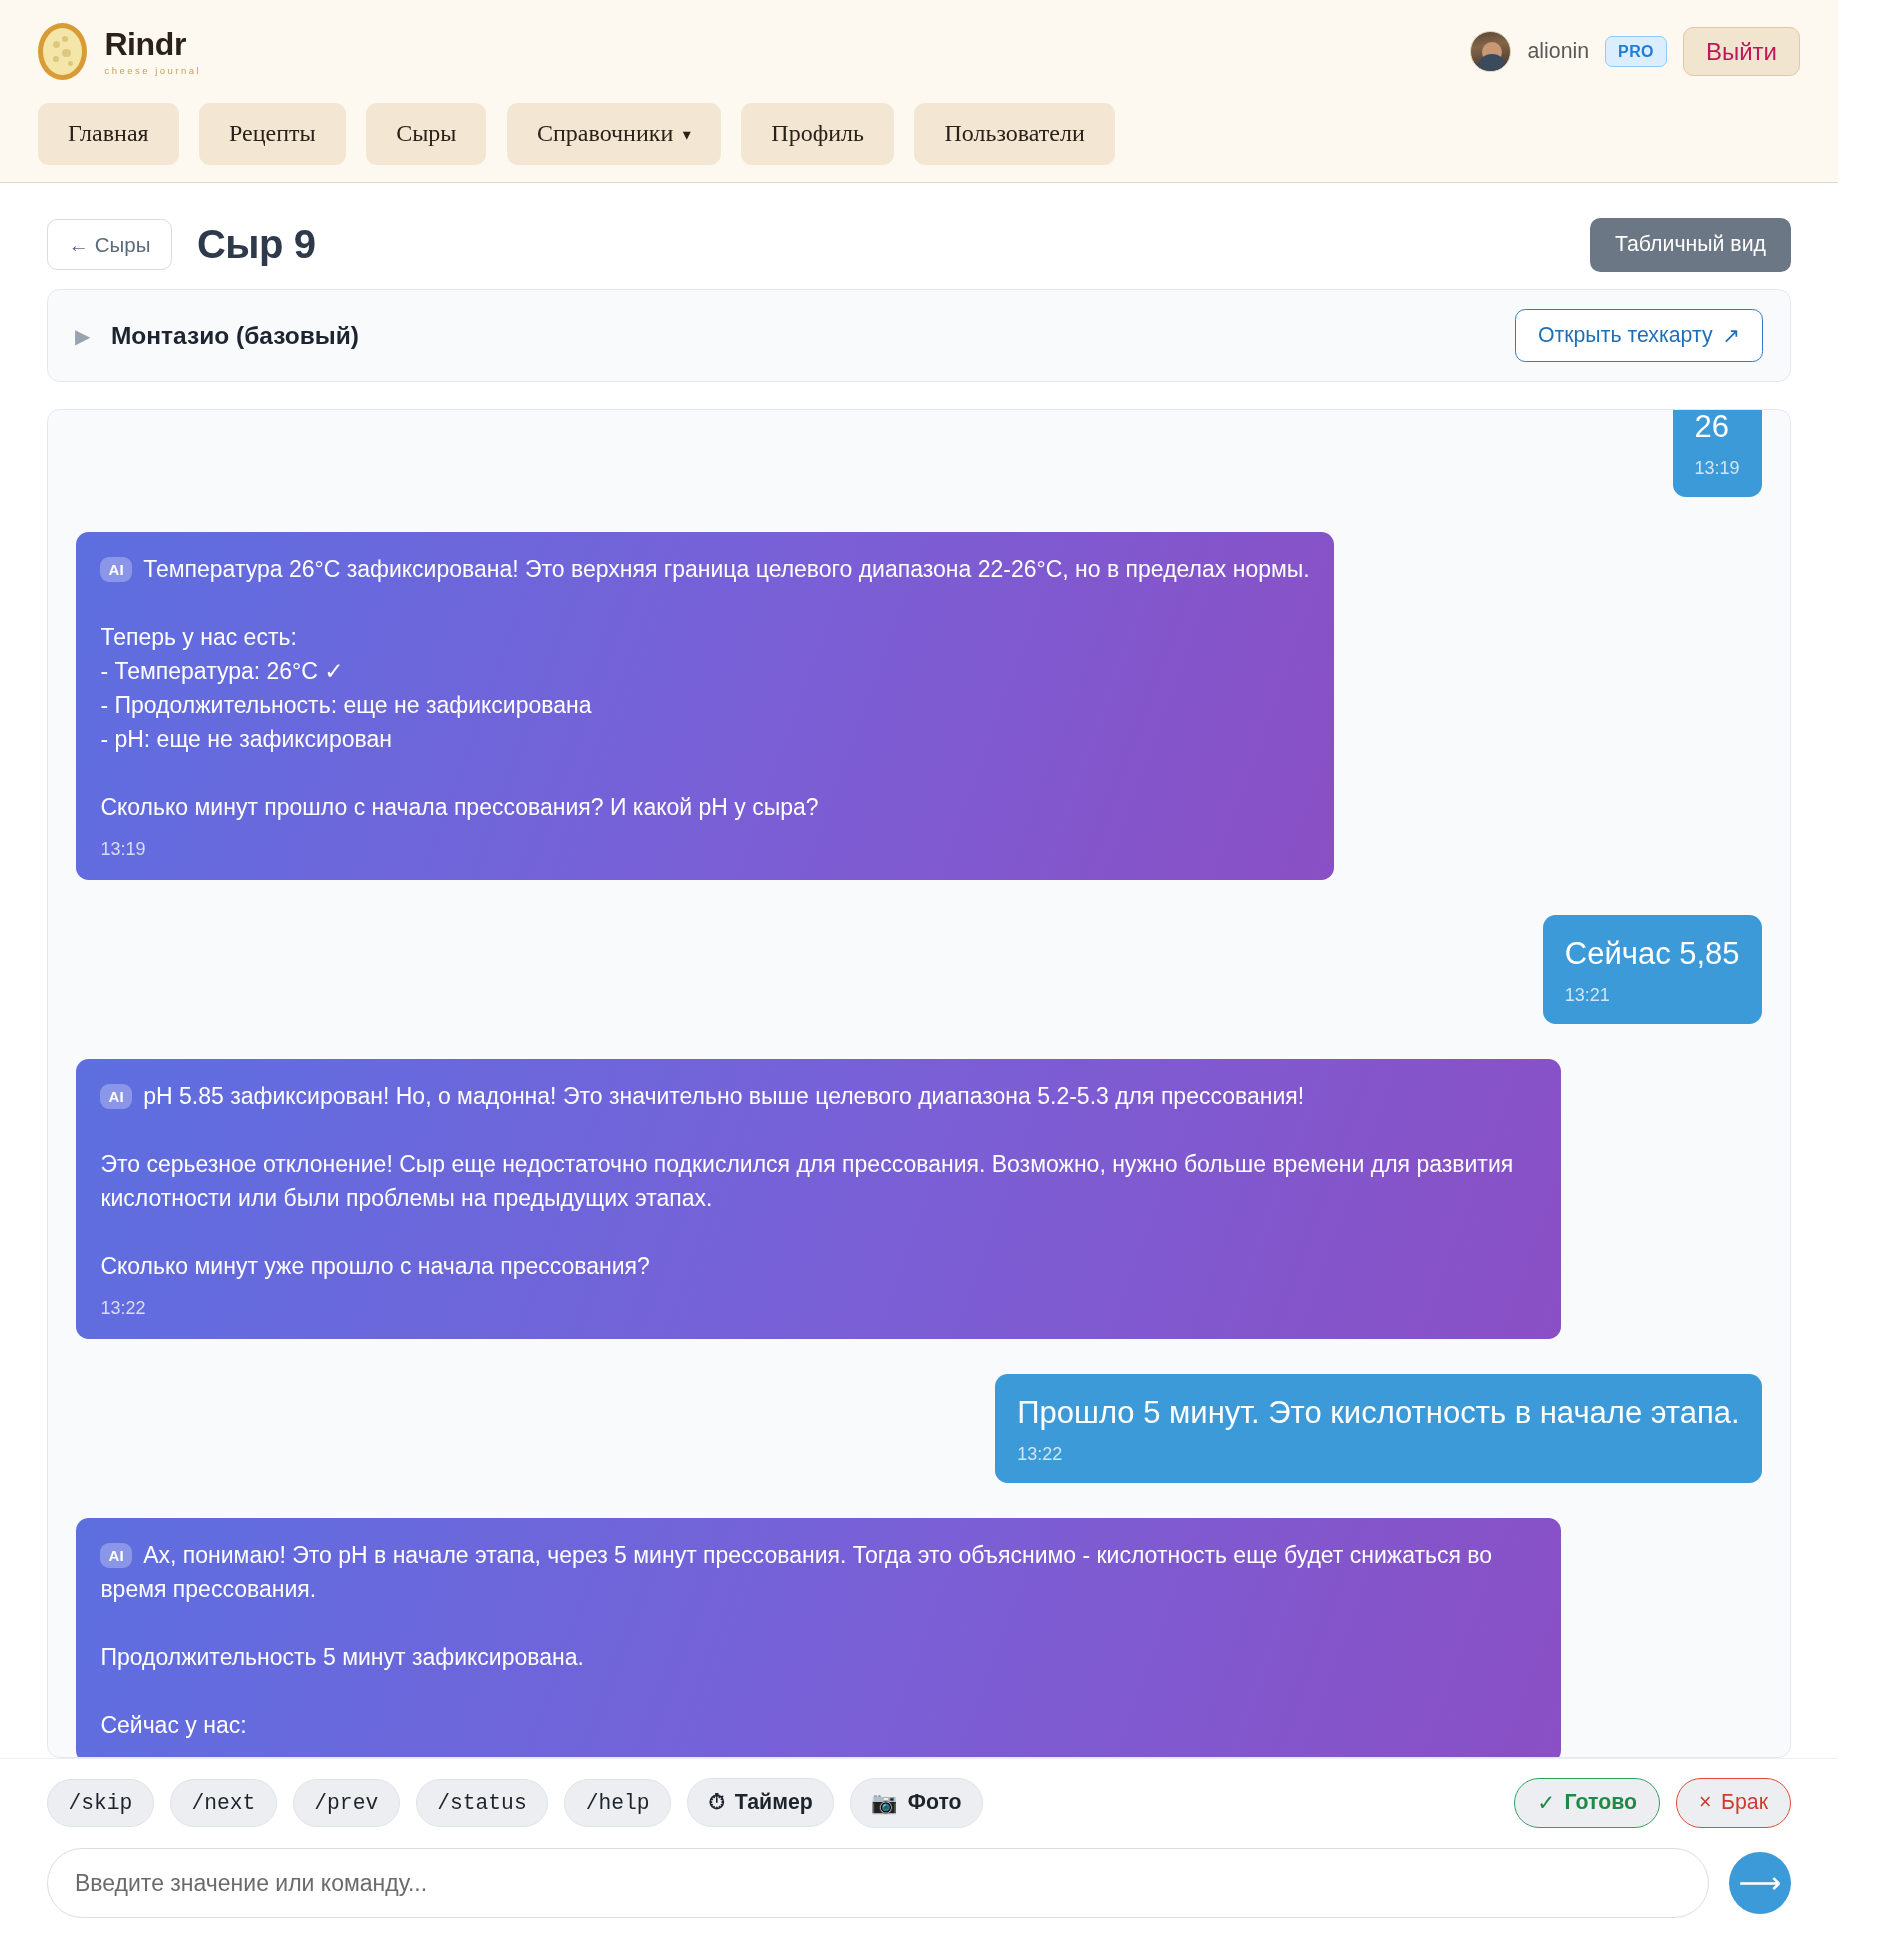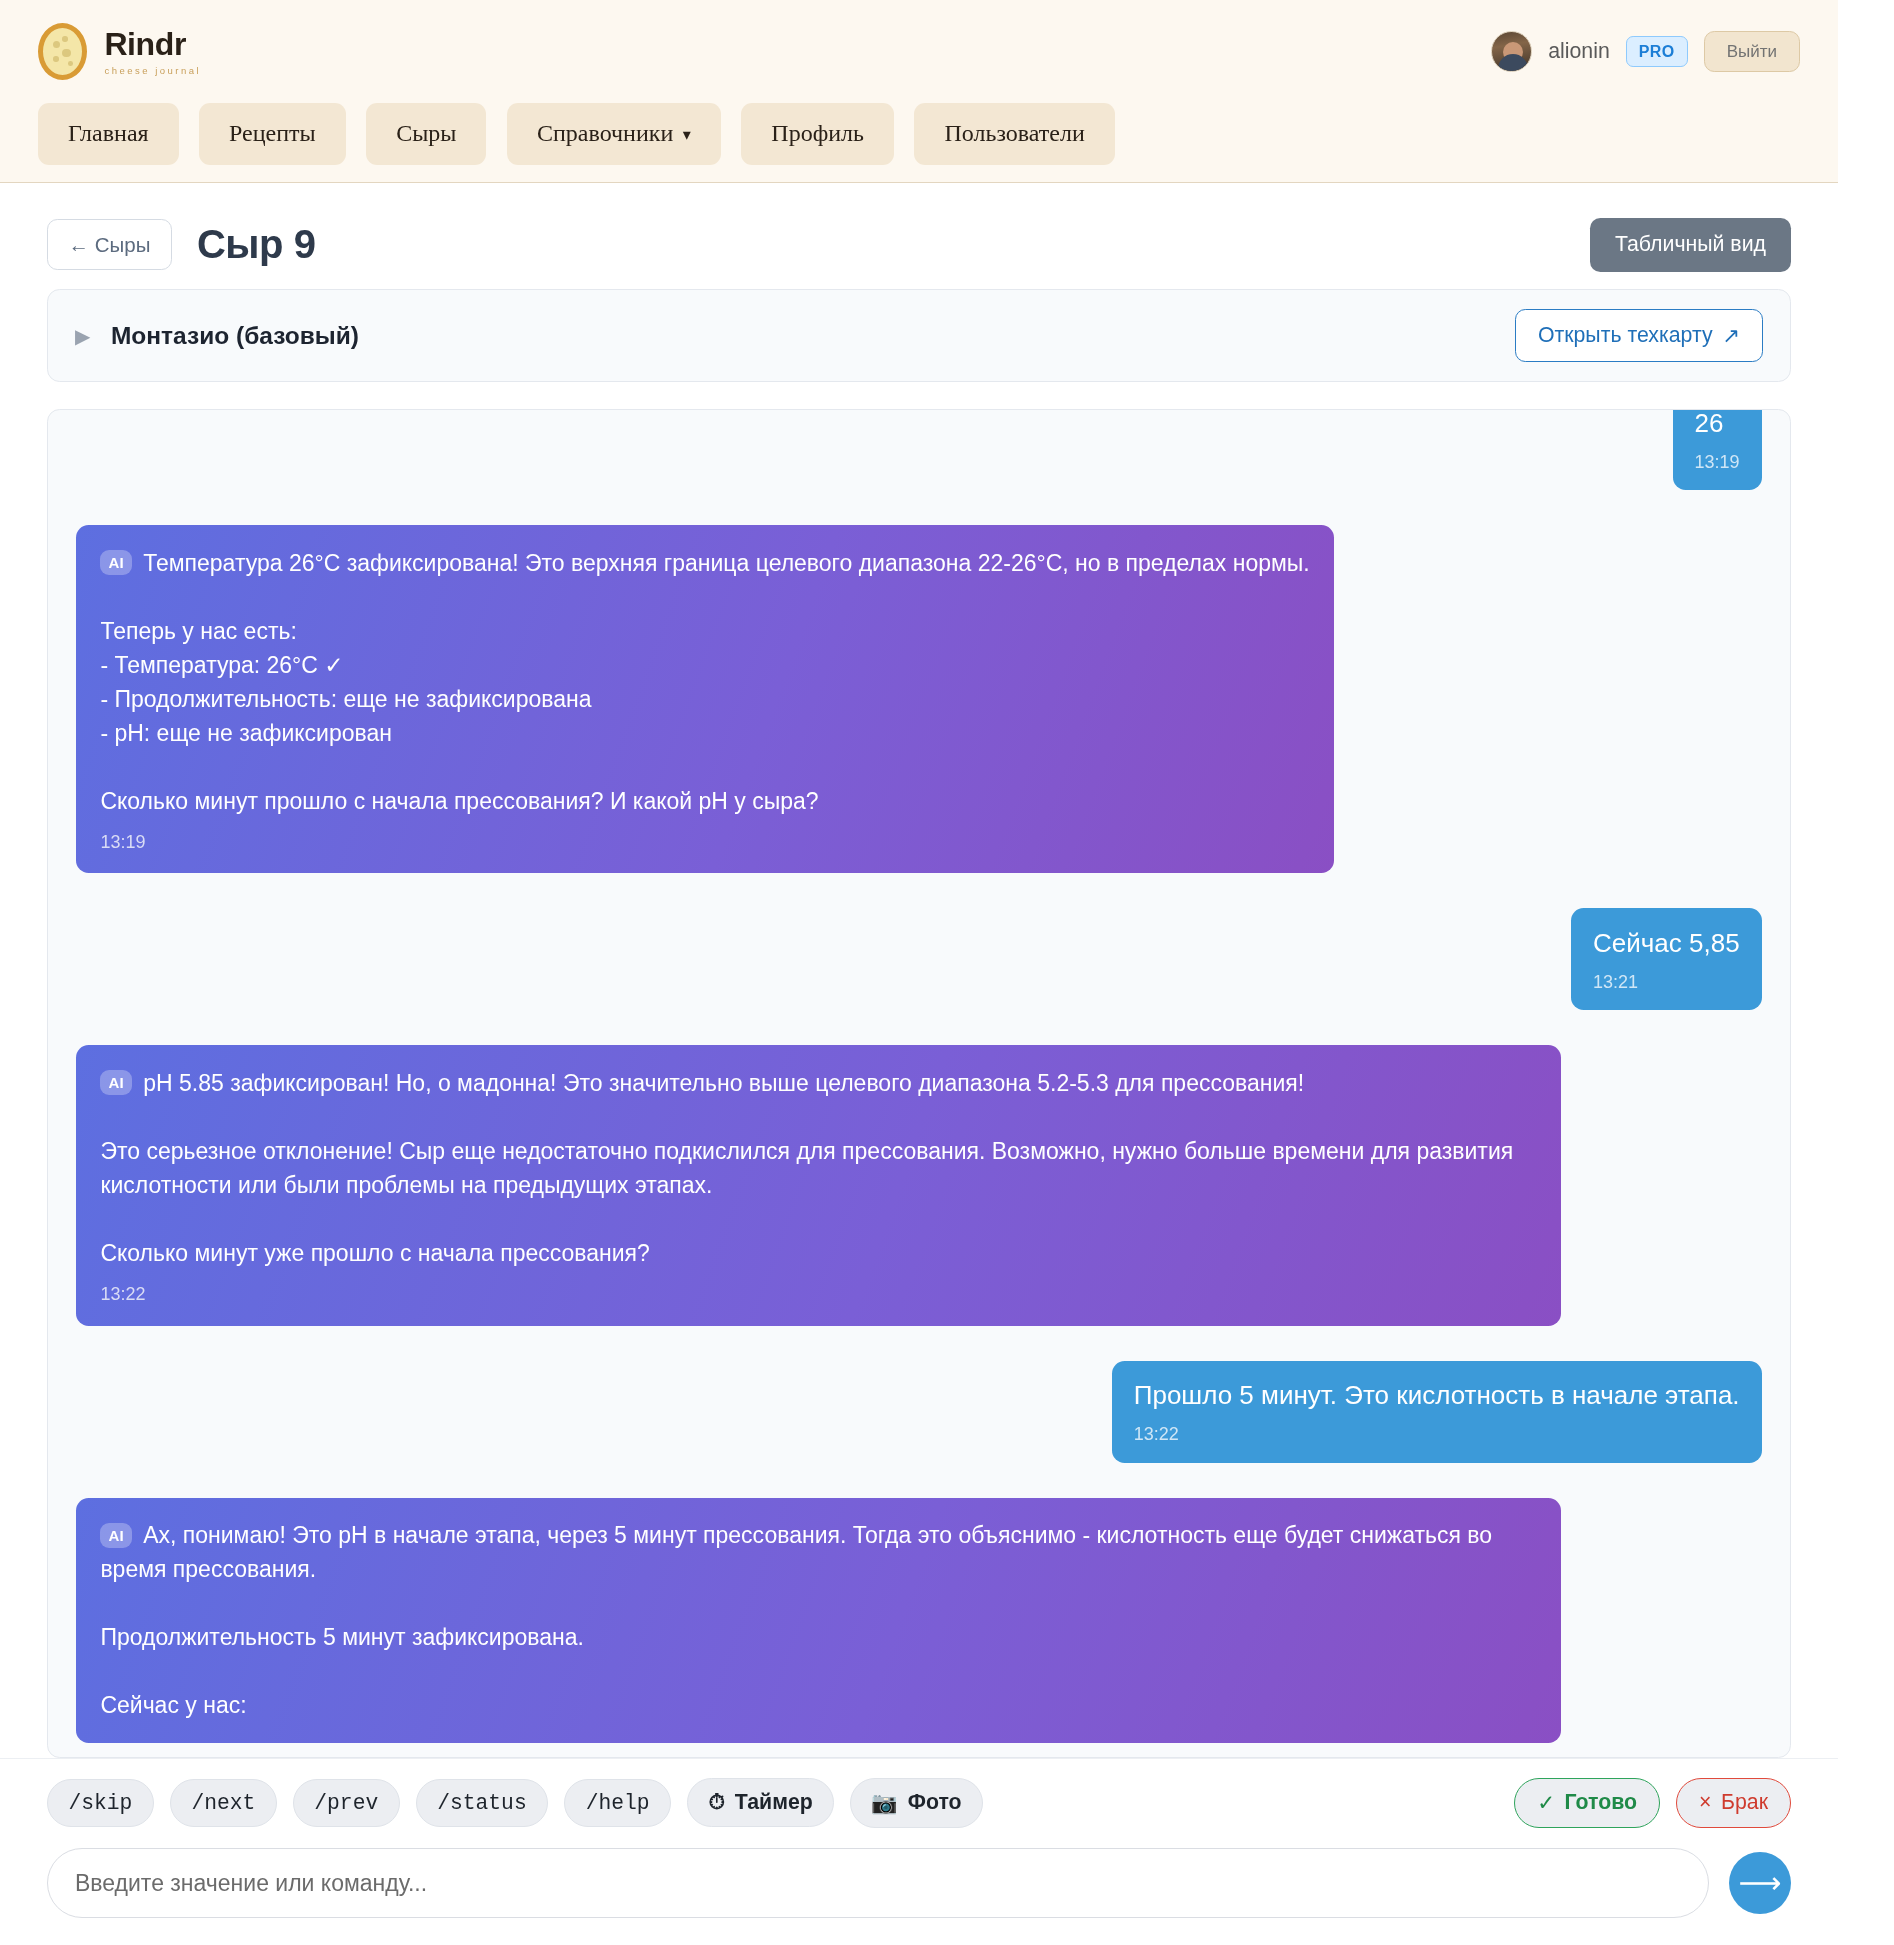--- a/index.html
+++ b/index.html
@@ -62,21 +62,21 @@
     content:""; position:absolute; width: 30px; height: 17.4px; border-radius: 15px 15px 0 0;
     background: #3c4a5e; left: 5.5px; bottom: 0;
   }
   .username { font-size: 21.3px; color: #5a5a5a; }
   .pro-badge {
     font-size: 16px; font-weight: bold; color: #1c7ed6;
     background: #dbeeff; border: 1.6px solid #8ecafd;
     border-radius: 7.1px; padding: 5.5px 12px; letter-spacing: 0.4px;
   }
   .logout-btn {
-    font-size: 17px; color: #737373; background: #f2e5cf;
+    font-size: 24px; color: #be185d; background: #f2e5cf;
     border: 1.6px solid #ddc9a5; border-radius: 10.3px;
     padding: 9.5px 22px; cursor: pointer;
   }
 
   .nav-row { display: flex; gap: 20.5px; margin-top: 20.5px; }
   .nav-item {
     background: #f3e7d3; border: none; border-radius: 11px;
     padding: 17.4px 30px; font-size: 24px; color: #2a2118;
     cursor: pointer; display: flex; align-items: center; gap: 9.5px;
     font-family: Liberation Serif, serif;
@@ -131,21 +131,21 @@
   }
   .msg-row { display: flex; }
   .msg-row.user { justify-content: flex-end; }
   .msg-row.ai { justify-content: flex-start; }
 
   .bubble-user {
     background: #3c9ad9; color: #ffffff; border-radius: 12.6px;
     padding: 17.4px 22px; max-width: 988px;
     display: flex; flex-direction: column; gap: 11px;
   }
-  .bubble-user .text { font-size: 26px; line-height: 1.35; }
+  .bubble-user .text { font-size: 31px; line-height: 1.35; }
   .bubble-user .time { font-size: 18px; color: #cfe6f6; }
 
   .bubble-ai {
     background: linear-gradient(110deg, #5d6fe0 0%, #7a5fd6 55%, #8a4fc4 100%);
     color: #ffffff; border-radius: 12.6px;
     padding: 20.5px 24px; max-width: 1485px;
     display: flex; flex-direction: column;
   }
   .ai-body { font-size: 23px; line-height: 1.48; white-space: pre-wrap; }
   .ai-badge {

